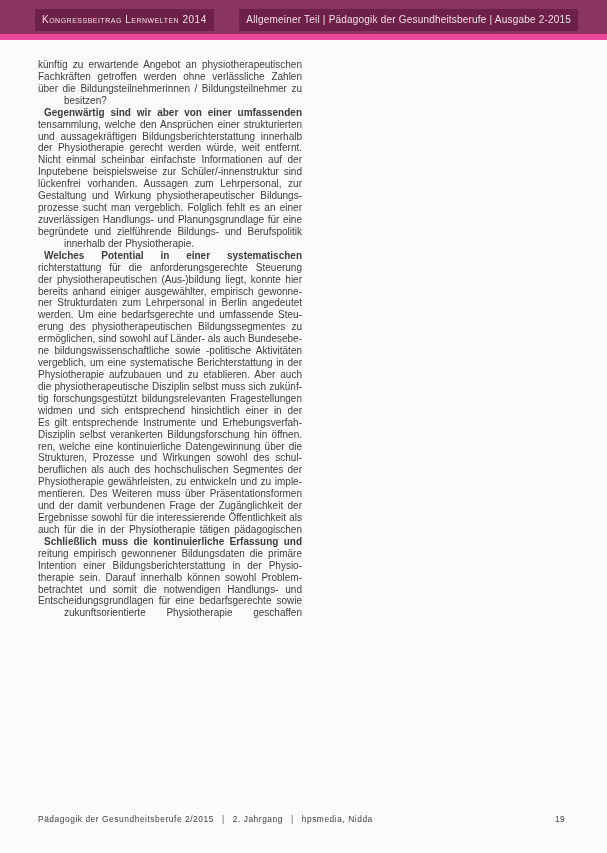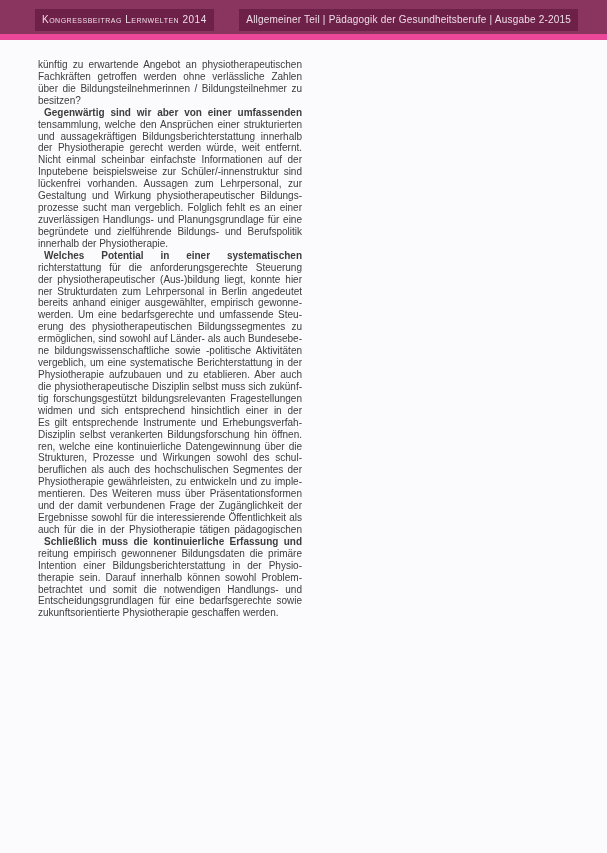--- a/index.html
+++ b/index.html
@@ -56,21 +56,21 @@
   }
   .article .line {
     font-size: 10px;
     line-height: 11.93px;
     height: 11.93px;
     text-align: justify;
     text-align-last: justify;
     overflow: hidden;
     white-space: normal;
   }
-  .article .line.lastline { text-align-last: left; }
+  .article .line.lastline { text-align-last: left; margin-left: 26px; }
   .article .line.indent { text-indent: 6px; font-weight: bold; }
 
   
   .footer {
     position: absolute;
     left: 38px;
     top: 814px;
     width: 527px;
     display: flex;
     justify-content: space-between;
@@ -106,23 +106,23 @@
       <div class="line">Nicht einmal scheinbar einfachste Informationen auf der</div>
       <div class="line">Inputebene beispielsweise zur Schüler/-innenstruktur sind</div>
       <div class="line">lückenfrei vorhanden. Aussagen zum Lehrpersonal, zur</div>
       <div class="line">Gestaltung und Wirkung physiotherapeutischer Bildungs-</div>
       <div class="line">prozesse sucht man vergeblich. Folglich fehlt es an einer</div>
       <div class="line">zuverlässigen Handlungs- und Planungsgrundlage für eine</div>
       <div class="line">begründete und zielführende Bildungs- und Berufspolitik</div>
       <div class="line lastline">innerhalb der Physiotherapie.</div>
       <div class="line indent">Welches Potential in einer systematischen Bildungsbe-</div>
       <div class="line">richterstattung für die anforderungsgerechte Steuerung</div>
-      <div class="line">der physiotherapeutischer (Aus-)bildung liegt, konnte hier</div>
+      <div class="line">der physiotherapeutischen (Aus-)bildung liegt, konnte hier</div>
+      <div class="line">bereits anhand einiger ausgewählter, empirisch gewonne-</div>
       <div class="line">ner Strukturdaten zum Lehrpersonal in Berlin angedeutet</div>
-      <div class="line">bereits anhand einiger ausgewählter, empirisch gewonne-</div>
       <div class="line">werden. Um eine bedarfsgerechte und umfassende Steu-</div>
       <div class="line">erung des physiotherapeutischen Bildungssegmentes zu</div>
       <div class="line">ermöglichen, sind sowohl auf Länder- als auch Bundesebe-</div>
       <div class="line">ne bildungswissenschaftliche sowie -politische Aktivitäten</div>
       <div class="line">vergeblich, um eine systematische Berichterstattung in der</div>
       <div class="line">Physiotherapie aufzubauen und zu etablieren. Aber auch</div>
       <div class="line">die physiotherapeutische Disziplin selbst muss sich zukünf-</div>
       <div class="line">tig forschungsgestützt bildungsrelevanten Fragestellungen</div>
       <div class="line">widmen und sich entsprechend hinsichtlich einer in der</div>
       <div class="line">Es gilt entsprechende Instrumente und Erhebungsverfah-</div>
@@ -137,14 +137,20 @@
       <div class="line">auch für die in der Physiotherapie tätigen pädagogischen</div>
       <div class="line indent">Schließlich muss die kontinuierliche Erfassung und Aufbe-</div>
       <div class="line">reitung empirisch gewonnener Bildungsdaten die primäre</div>
       <div class="line">Intention einer Bildungsberichterstattung in der Physio-</div>
       <div class="line">therapie sein. Darauf innerhalb können sowohl Problem-</div>
       <div class="line">betrachtet und somit die notwendigen Handlungs- und</div>
       <div class="line">Entscheidungsgrundlagen für eine bedarfsgerechte sowie</div>
       <div class="line lastline">zukunftsorientierte Physiotherapie geschaffen werden.</div>
     </main>
 
+  <footer class="footer">
+    <div class="footer-left">
+      
+    <span>Pädagogik der Gesundheitsberufe 2/2015</span><span class="footer-separator">|</span><span>2. Jahrgang</span><span class="footer-separator">|</span><span>hpsmedia, Nidda</span></div>
+    <div class="footer-page">19</div>
+  </footer>
 
 </div>
 
 </body></html>

